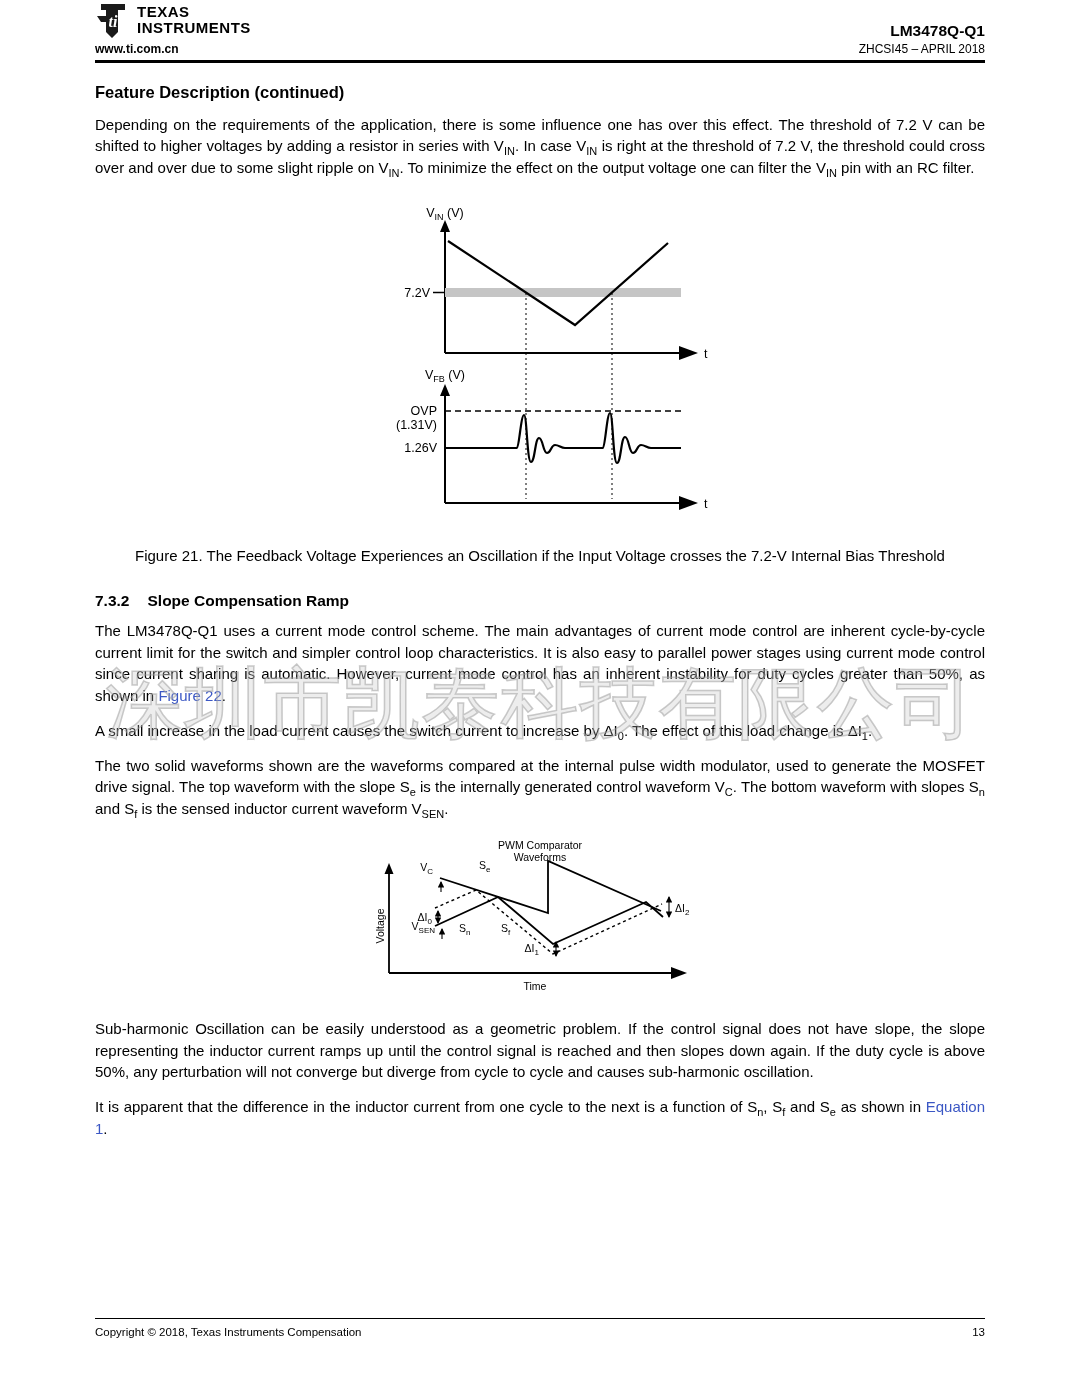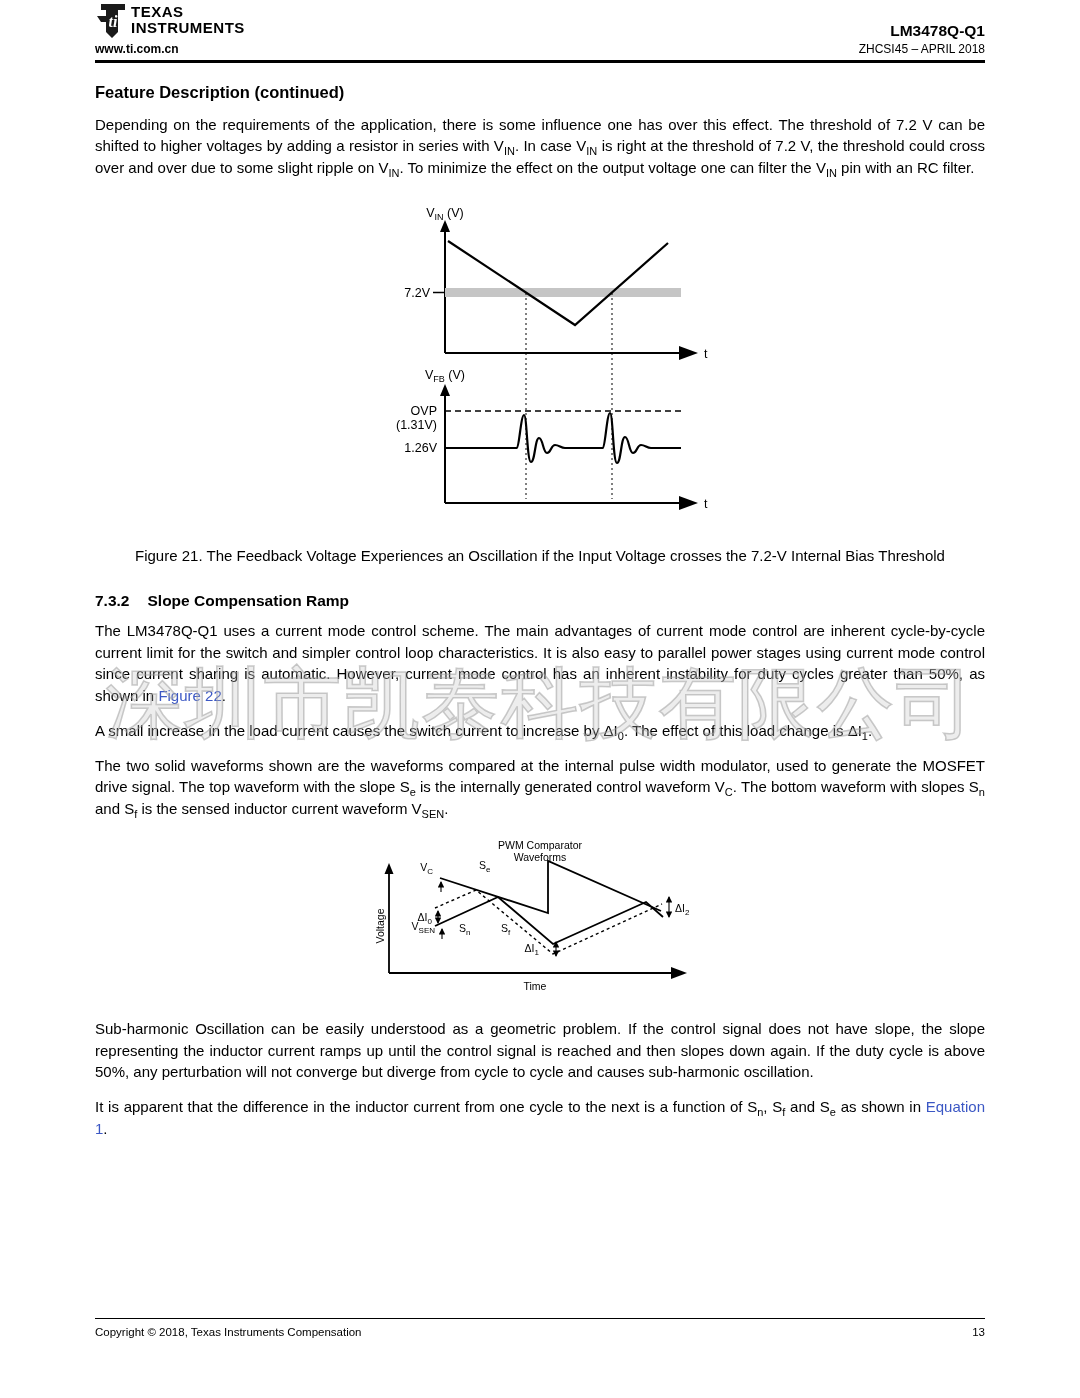--- a/index.html
+++ b/index.html
@@ -9,21 +9,21 @@
     background:#ffffff;
     font-family:"Liberation Sans", sans-serif;
     color:#000;
     overflow:hidden;
   }
   .content{padding:0 95px;}
 
   
   header{padding-top:24px;}
   .header-top{display:flex;justify-content:space-between;align-items:flex-end;}
-  .brand{display:flex;align-items:center;}
+  .brand{display:flex;align-items:center;gap:6px;}
   .brand-text{font-family:Liberation Sans, sans-serif;font-weight:bold;line-height:1.05;letter-spacing:0.5px;}
   .brand-top{font-size:15px;}
   .brand-bottom{font-size:15px;}
   .part-number{font-weight:bold;font-size:15.5px;}
   .header-row{display:flex;justify-content:space-between;align-items:baseline;margin-top:2px;}
   .site{font-weight:bold;font-size:12px;}
   .doccode{font-size:12px;}
   .header-rule{height:2.5px;background:#000;margin-top:4px;}
 
   

